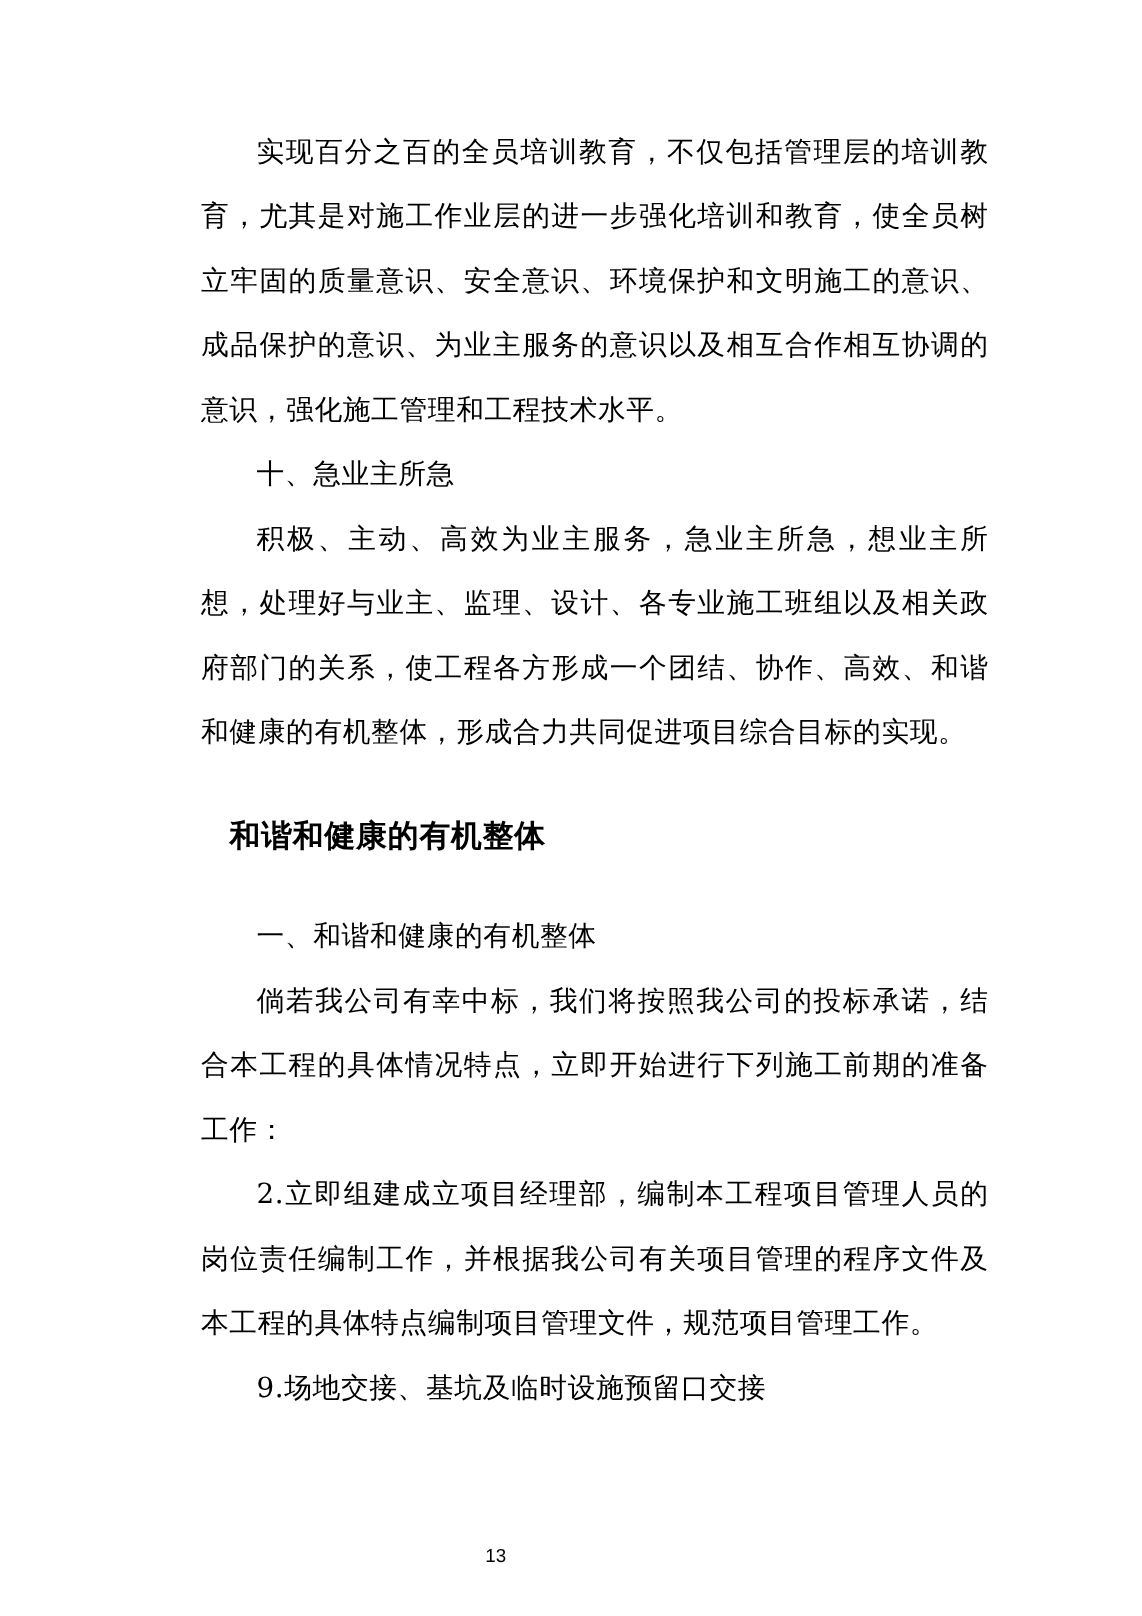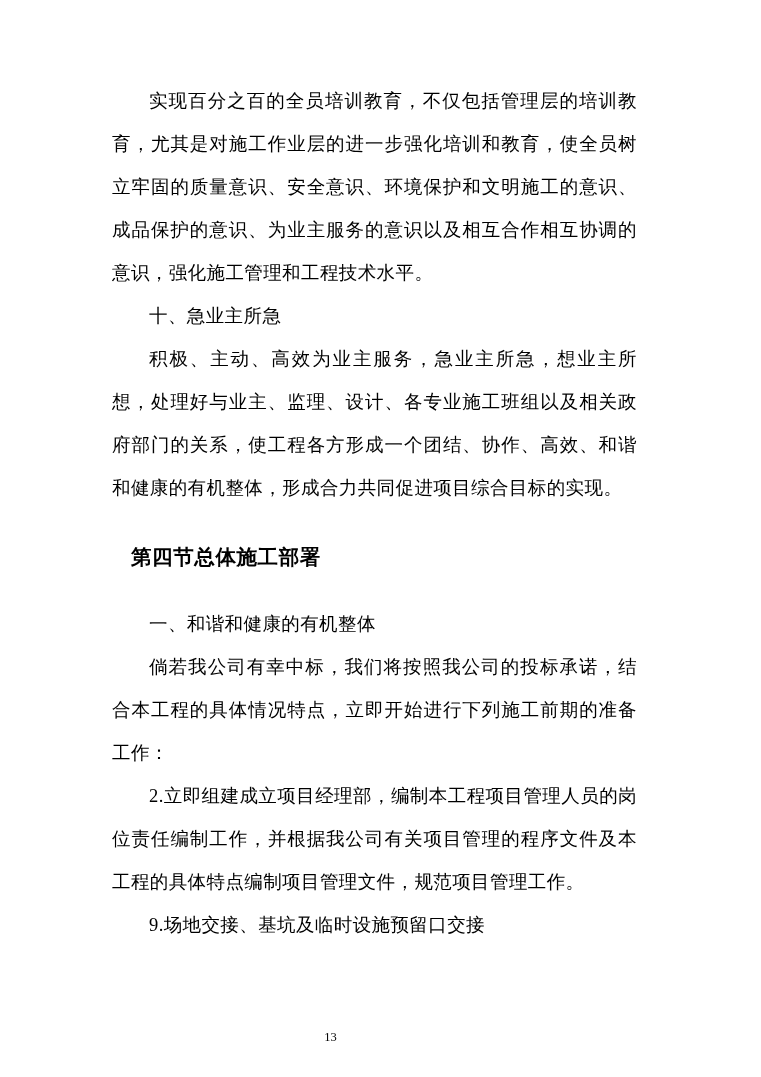--- a/index.html
+++ b/index.html
@@ -14,24 +14,23 @@
   .page {
     position: relative;
     width: 761px;
     height: 1077px;
     background: #ffffff;
     box-sizing: border-box;
     overflow: hidden;
   }
   .content {
     position: absolute;
-    left: 112px;
+    left: 134px;
     top: 80px;
     width: 525px;
-    font-family: Liberation Serif, serif;
   }
   .para {
     font-size: 18.5px;
     line-height: 43px;
     text-align: justify;
     text-justify: inter-ideograph;
     letter-spacing: 0.4px;
     margin: 0;
   }
   .indent-2 {
@@ -51,36 +50,36 @@
   .gap-after-heading {
     margin-top: 24px;
   }
   .footer {
     position: absolute;
     left: 0;
     top: 1030px;
     width: 661px;
     text-align: center;
     font-size: 12.5px;
-    font-family: Liberation Serif, serif;
+    font-family: Liberation Sans, sans-serif;
   }
 </style>
 </head>
 <body>
 
 <div class="page">
   <div class="content">
 
     <p class="para indent-2">实现百分之百的全员培训教育，不仅包括管理层的培训教育，尤其是对施工作业层的进一步强化培训和教育，使全员树立牢固的质量意识、安全意识、环境保护和文明施工的意识、成品保护的意识、为业主服务的意识以及相互合作相互协调的意识，强化施工管理和工程技术水平。</p>
 
     <p class="para indent-2">十、急业主所急</p>
 
     <p class="para indent-2">积极、主动、高效为业主服务，急业主所急，想业主所想，处理好与业主、监理、设计、各专业施工班组以及相关政府部门的关系，使工程各方形成一个团结、协作、高效、和谐和健康的有机整体，形成合力共同促进项目综合目标的实现。</p>
 
-    <h2 class="heading gap-before-heading">第四节总体施工部署</h2>
+    <h2 class="heading gap-before-heading">和谐和健康的有机整体</h2>
 
     <p class="para indent-2 gap-after-heading">一、和谐和健康的有机整体</p>
 
     <p class="para indent-2">倘若我公司有幸中标，我们将按照我公司的投标承诺，结合本工程的具体情况特点，立即开始进行下列施工前期的准备工作：</p>
 
     <p class="para indent-2">2.立即组建成立项目经理部，编制本工程项目管理人员的岗位责任编制工作，并根据我公司有关项目管理的程序文件及本工程的具体特点编制项目管理文件，规范项目管理工作。</p>
 
     <p class="para indent-2">9.场地交接、基坑及临时设施预留口交接</p>
 
 

